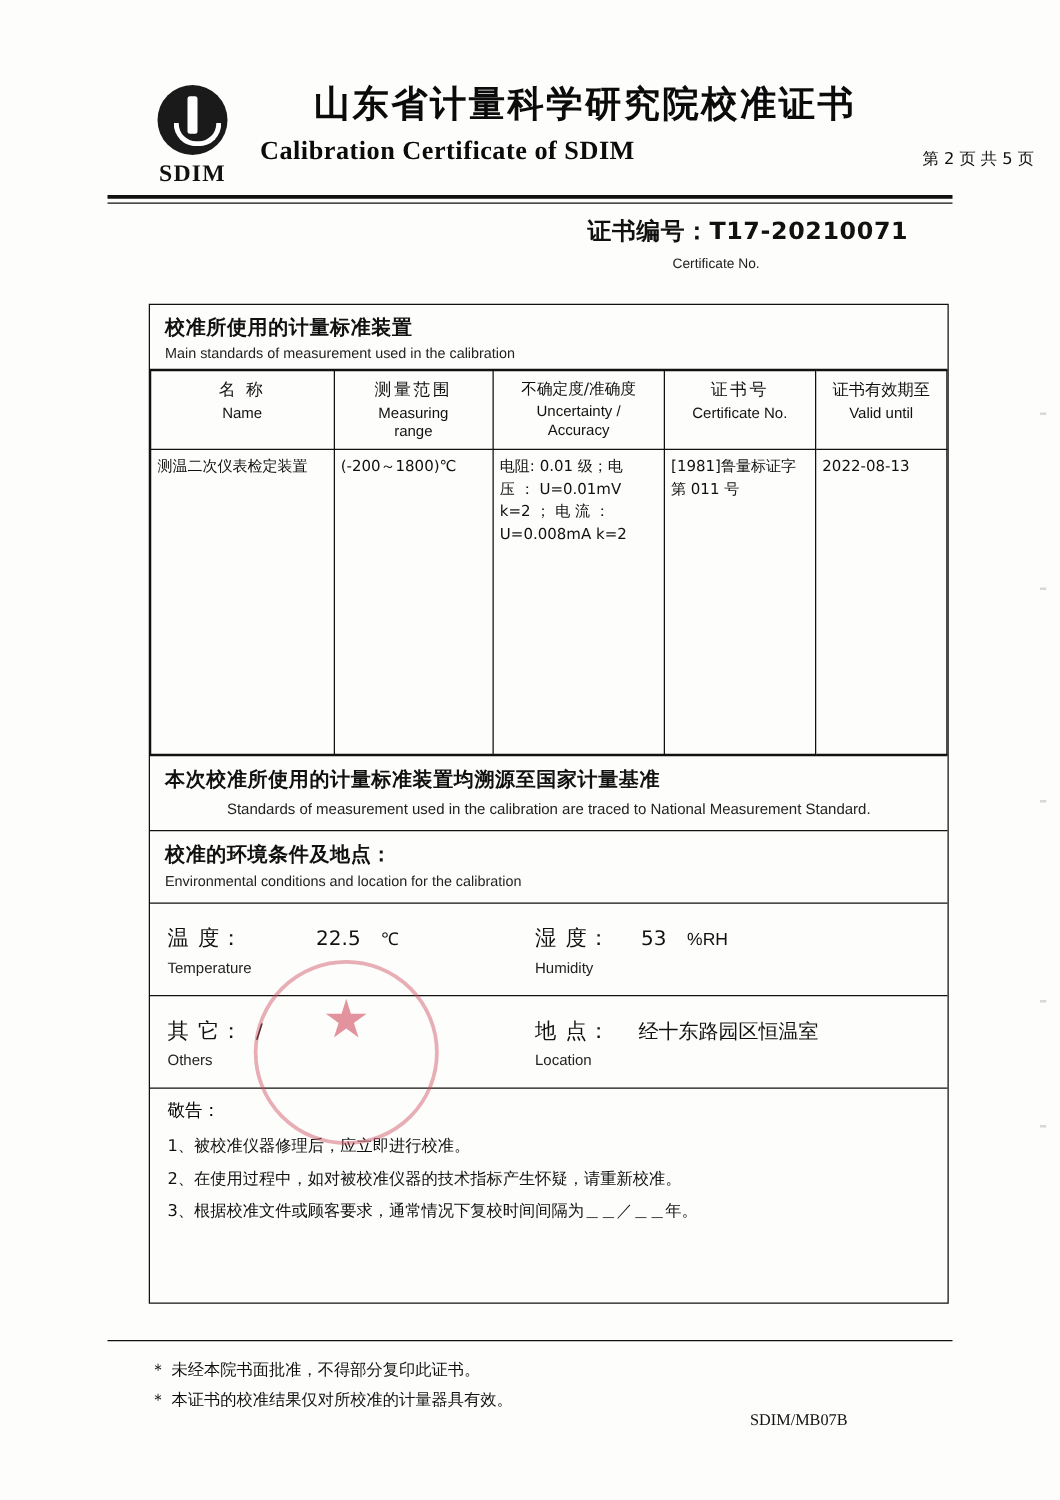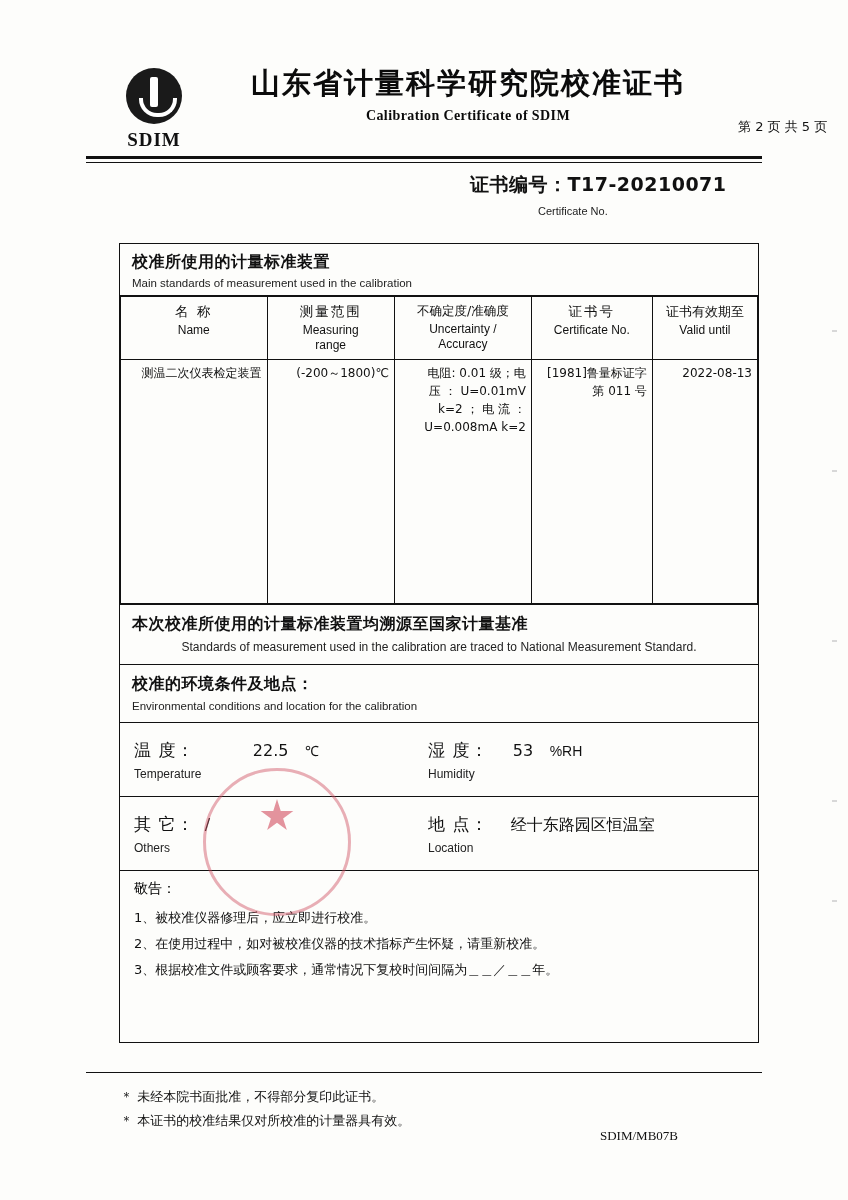--- a/index.html
+++ b/index.html
@@ -75,24 +75,23 @@
     font-family: "DejaVu Sans", sans-serif;
     font-weight: bold;
     font-size: 29px;
     letter-spacing: 2px;
     color: #0b0b0b;
   }
   .title-en {
     position: absolute;
     left: 120px; top: 46px;
     width: 520px;
-    text-align: center;
     font-family: "Liberation Serif", serif;
     font-weight: bold;
-    font-size: 14px;
+    font-size: 21px;
     letter-spacing: 0.4px;
     color: #0b0b0b;
   }
   .page-no {
     position: absolute;
     left: 650px; top: 56px;
     font-family: "DejaVu Sans", sans-serif;
     font-size: 13px;
     color: #111;
     white-space: nowrap;
@@ -184,21 +183,20 @@
     font-size: 12px;
     color: #111;
     line-height: 1.25;
     margin-top: 2px;
   }
   td.cell {
     font-family: "DejaVu Sans", sans-serif;
     font-size: 12px;
     line-height: 1.5;
     color: #111;
-    text-align: right;
   }
   .row-tall td { height: 244px; }
   .col1 { width: 23%; }
   .col2 { width: 20%; }
   .col3 { width: 21.5%; }
   .col4 { width: 19%; }
   .col5 { width: 16.5%; }
 
   
   .sec-traced {

